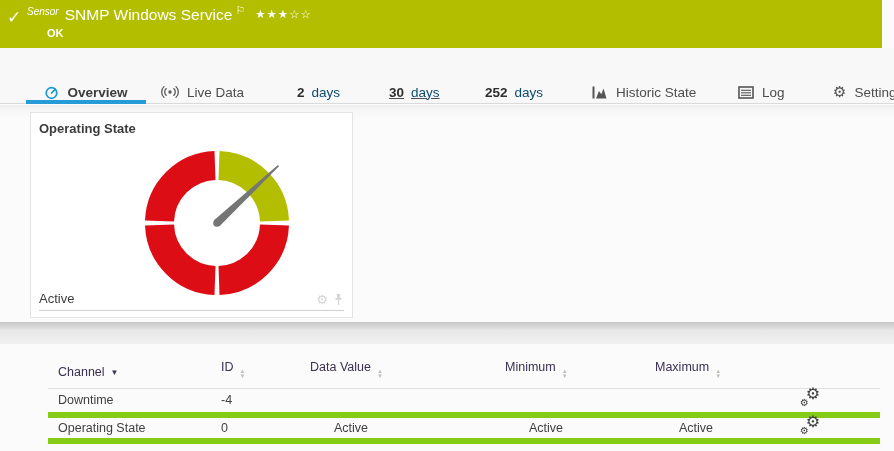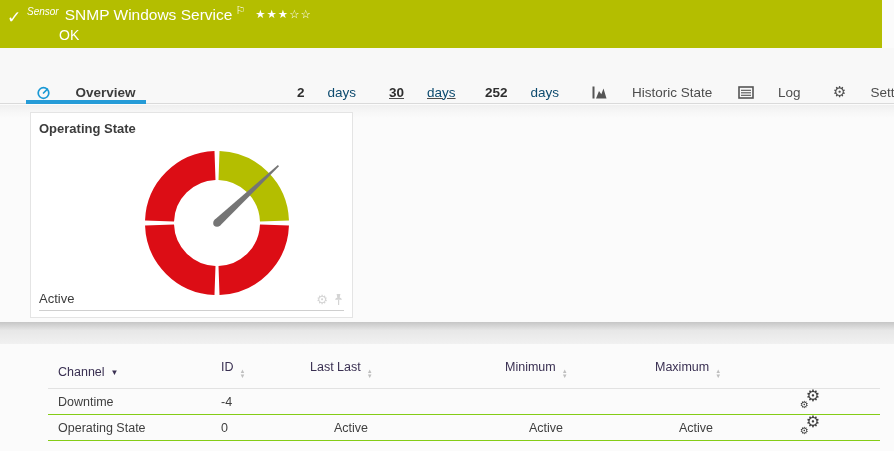--- a/index.html
+++ b/index.html
@@ -10,26 +10,26 @@
     -webkit-font-smoothing:antialiased;
   }
   
   .topbar { position:absolute; left:0; top:0; width:882px; height:48px; background:#b4be00; }
   .topbar .check { position:absolute; left:7px; top:7px; color:#fff; font-size:17px; font-weight:bold; }
   .topbar .line1 { position:absolute; left:27px; top:6px; display:flex; align-items:flex-start; color:#fff; }
   .topbar .sensor-type { font-style:italic; font-size:10px; margin-right:6px; }
   .topbar .sensor-title { font-size:15.5px; }
   .topbar .flag { font-size:11px; margin-left:3px; margin-top:-2px; }
   .topbar .stars { font-size:11.5px; letter-spacing:1px; margin-left:10px; margin-top:1px; white-space:nowrap; }
-  .topbar .status-ok { position:absolute; left:47px; top:27px; color:#fff; font-size:14px; font-weight:normal;margin-left:12px; }
+  .topbar .status-ok { position:absolute; left:47px; top:27px; color:#fff; font-size:11px; font-weight:bold; }
   
   .tabbar { position:absolute; left:0; top:48px; width:894px; height:56px; background:#f8f8f8; border-bottom:1px solid #dadada; }
   .tab-shadow { position:absolute; left:0; top:105px; width:894px; height:13px;
     background:linear-gradient(180deg,#efefef 0%, #f7f7f7 55%, #fbfbfb 100%); }
-  .tab { position:absolute; top:0; bottom:0; display:flex; align-items:center; gap:24px;
+  .tab { position:absolute; top:0; bottom:0; display:flex; align-items:center; gap:8px;
     font-size:13.5px; color:#4d4d4d; cursor:pointer; padding:4px 8px; white-space:nowrap;margin-top:33px; }
   .tab .num { font-weight:bold; color:#2e2e2e; margin-right:-1px; }
   .tab .days { color:#0c4a6e; }
   .tab.active { left:26px; width:120px; justify-content:center; color:#3c3c3c; font-weight:bold; }
   .tab.active::after { content:""; position:absolute; left:0; right:0; bottom:-1px; height:4px; background:#259bd7; }
   .t-livedata { left:153px; } .t-2days { left:289px; } .t-30days { left:381px;text-decoration:underline; }
   .t-365days { left:477px; } .t-historic { left:584px; } .t-log { left:730px; } .t-settings { left:825px; }
   .tab .gearchar { font-size:15px; color:#4f4f4f; }
   
   .gauge-card { position:absolute; left:30px; top:112px; width:323px; height:206px;
@@ -43,21 +43,21 @@
   .gauge-tools .gearchar { font-size:13px; color:#d4d4d4; line-height:1; cursor:pointer; }
   
   .band { position:absolute; left:0; top:322px; width:894px; height:22px;
     background:linear-gradient(180deg,#c6c6c6 0%, #e7e7e7 38%, #f1f1f1 100%); }
   
   .channels { position:absolute; left:48px; top:360px; width:832px; }
   table { border-collapse:collapse; table-layout:fixed; width:832px; }
   th { font-weight:normal; font-size:12.5px; color:#3a3052; text-align:left;
        vertical-align:bottom; padding:0 0 9px 10px; border-bottom:1px solid #e2e2e2; cursor:pointer; white-space:nowrap; }
   td { font-size:12.5px; color:#3f3f3f; height:26px; padding:0 0 0 10px;
-       border-bottom:1px solid #84cc16; white-space:nowrap; }
+       border-bottom:6px solid #84cc16; white-space:nowrap; }
   .col-right { text-align:right; padding:0 4px 0 0; }
   .sort-desc { color:#3a3052; font-size:8px; margin-left:6px; vertical-align:1px; }
   .sort-both { display:inline-flex; flex-direction:column; margin-left:6px; vertical-align:-2px; }
   .sort-both span { font-size:6px; line-height:5px; color:#bfbfbf; }
   .gears { position:relative; display:inline-block; width:20px; height:17px; cursor:pointer; }
   .gears .g-big   { position:absolute; right:0; top:-4px; font-size:16px; color:#3f3f3f; line-height:1; }
   .gears .g-small { position:absolute; left:0; bottom:-1px; font-size:10px; color:#3f3f3f; line-height:1; }
 </style>
 </head>
 <body>
@@ -75,20 +75,32 @@
     <span class="status-ok">OK</span>
   </div>
 
   <div class="tabbar">
     <div class="tab active">
       <svg width="15" height="15" viewBox="0 0 15 15">
         <circle cx="7.5" cy="8" r="5.3" fill="none" stroke="#1a99d5" stroke-width="1.7"></circle>
         <line x1="7.5" y1="8" x2="11.4" y2="4.1" stroke="#1a99d5" stroke-width="1.7" stroke-linecap="round"></line>
       </svg>
       <span>Overview</span>
+    </div>
+    <div class="tab t-livedata">
+      <svg width="18" height="16" viewBox="0 0 18 16">
+        <g fill="none" stroke="#5a5a5a" stroke-width="1.3" stroke-linecap="round">
+          <path d="M5.2 4.6 a4.6 4.6 0 0 0 0 6.8"></path>
+          <path d="M3 2.6 a7.4 7.4 0 0 0 0 10.8"></path>
+          <path d="M12.8 4.6 a4.6 4.6 0 0 1 0 6.8"></path>
+          <path d="M15 2.6 a7.4 7.4 0 0 1 0 10.8"></path>
+        </g>
+        <circle cx="9" cy="8" r="1.7" fill="#5a5a5a"></circle>
+      </svg>
+      <span>Live Data</span>
     </div>
     <div class="tab t-2days">
       <span class="num">2</span>
       <span class="days">days</span>
     </div>
     <div class="tab t-30days">
       <span class="num">30</span>
       <span class="days">days</span>
     </div>
     <div class="tab t-365days">
@@ -158,21 +170,21 @@
           <col style="width:73px">
           <col style="width:90px">
       </colgroup>
       <thead>
         <tr>
           <th><span>Channel</span><span class="sort-desc">▼</span></th>
           <th><span>ID</span><span class="sort-both">
                 <span>▲</span>
                 <span>▼</span>
               </span></th>
-          <th><span>Last Last</span><span class="sort-both">
+          <th><span>Data Value</span><span class="sort-both">
                 <span>▲</span>
                 <span>▼</span>
               </span></th>
           <th></th>
           <th><span>Minimum</span><span class="sort-both">
                 <span>▲</span>
                 <span>▼</span>
               </span></th>
           <th></th>
           <th><span>Maximum</span><span class="sort-both">

